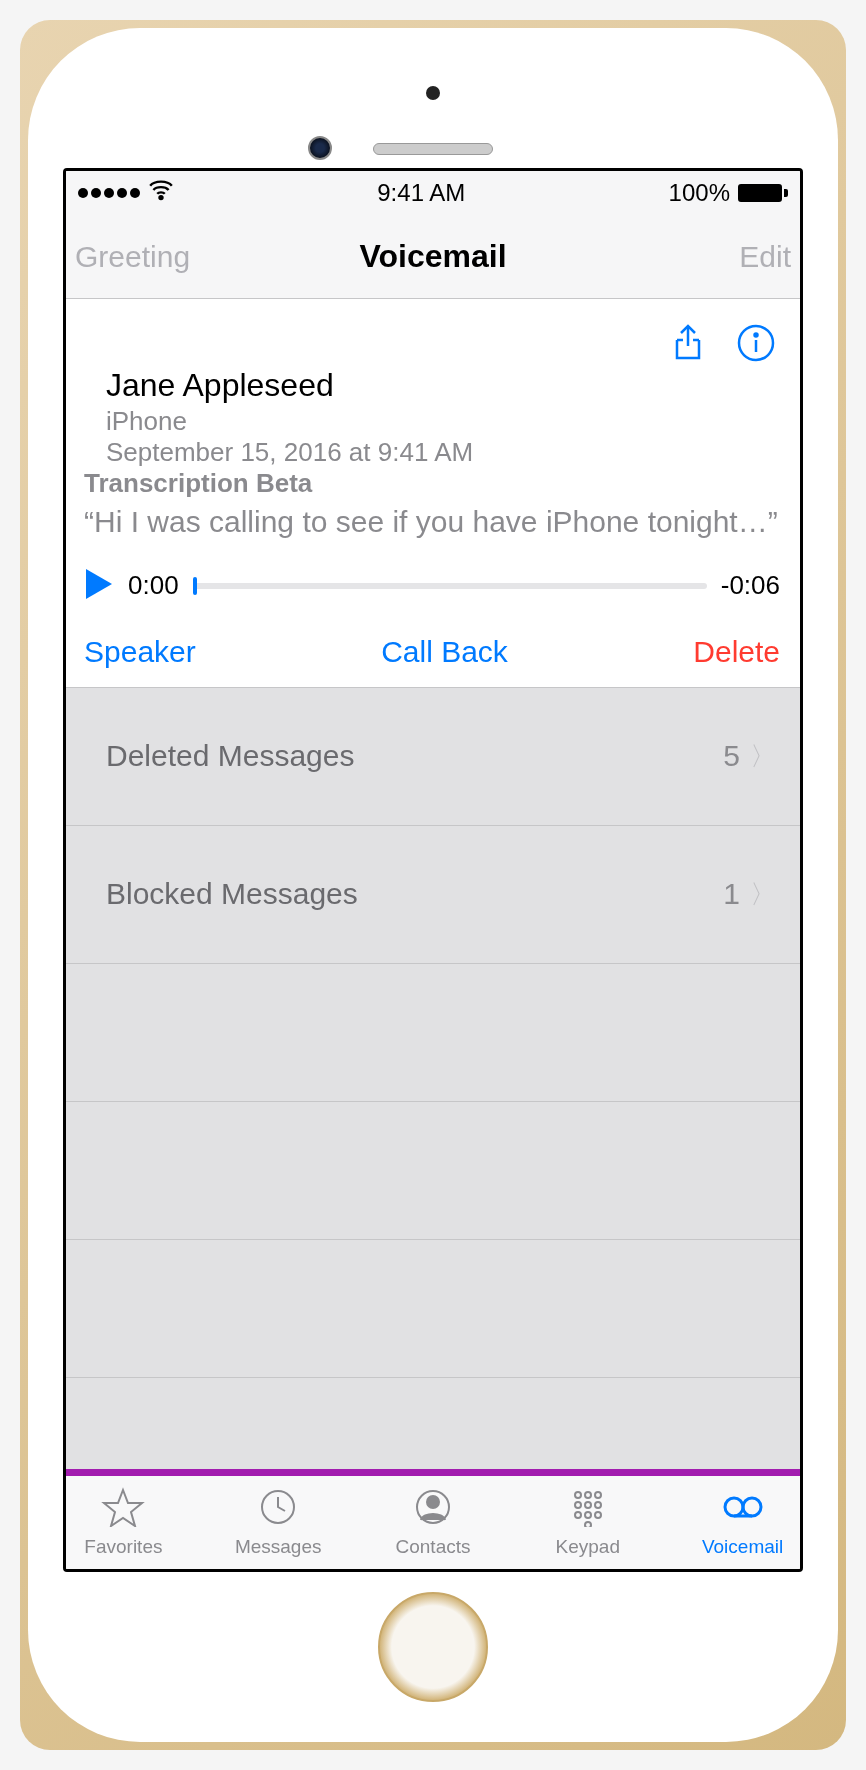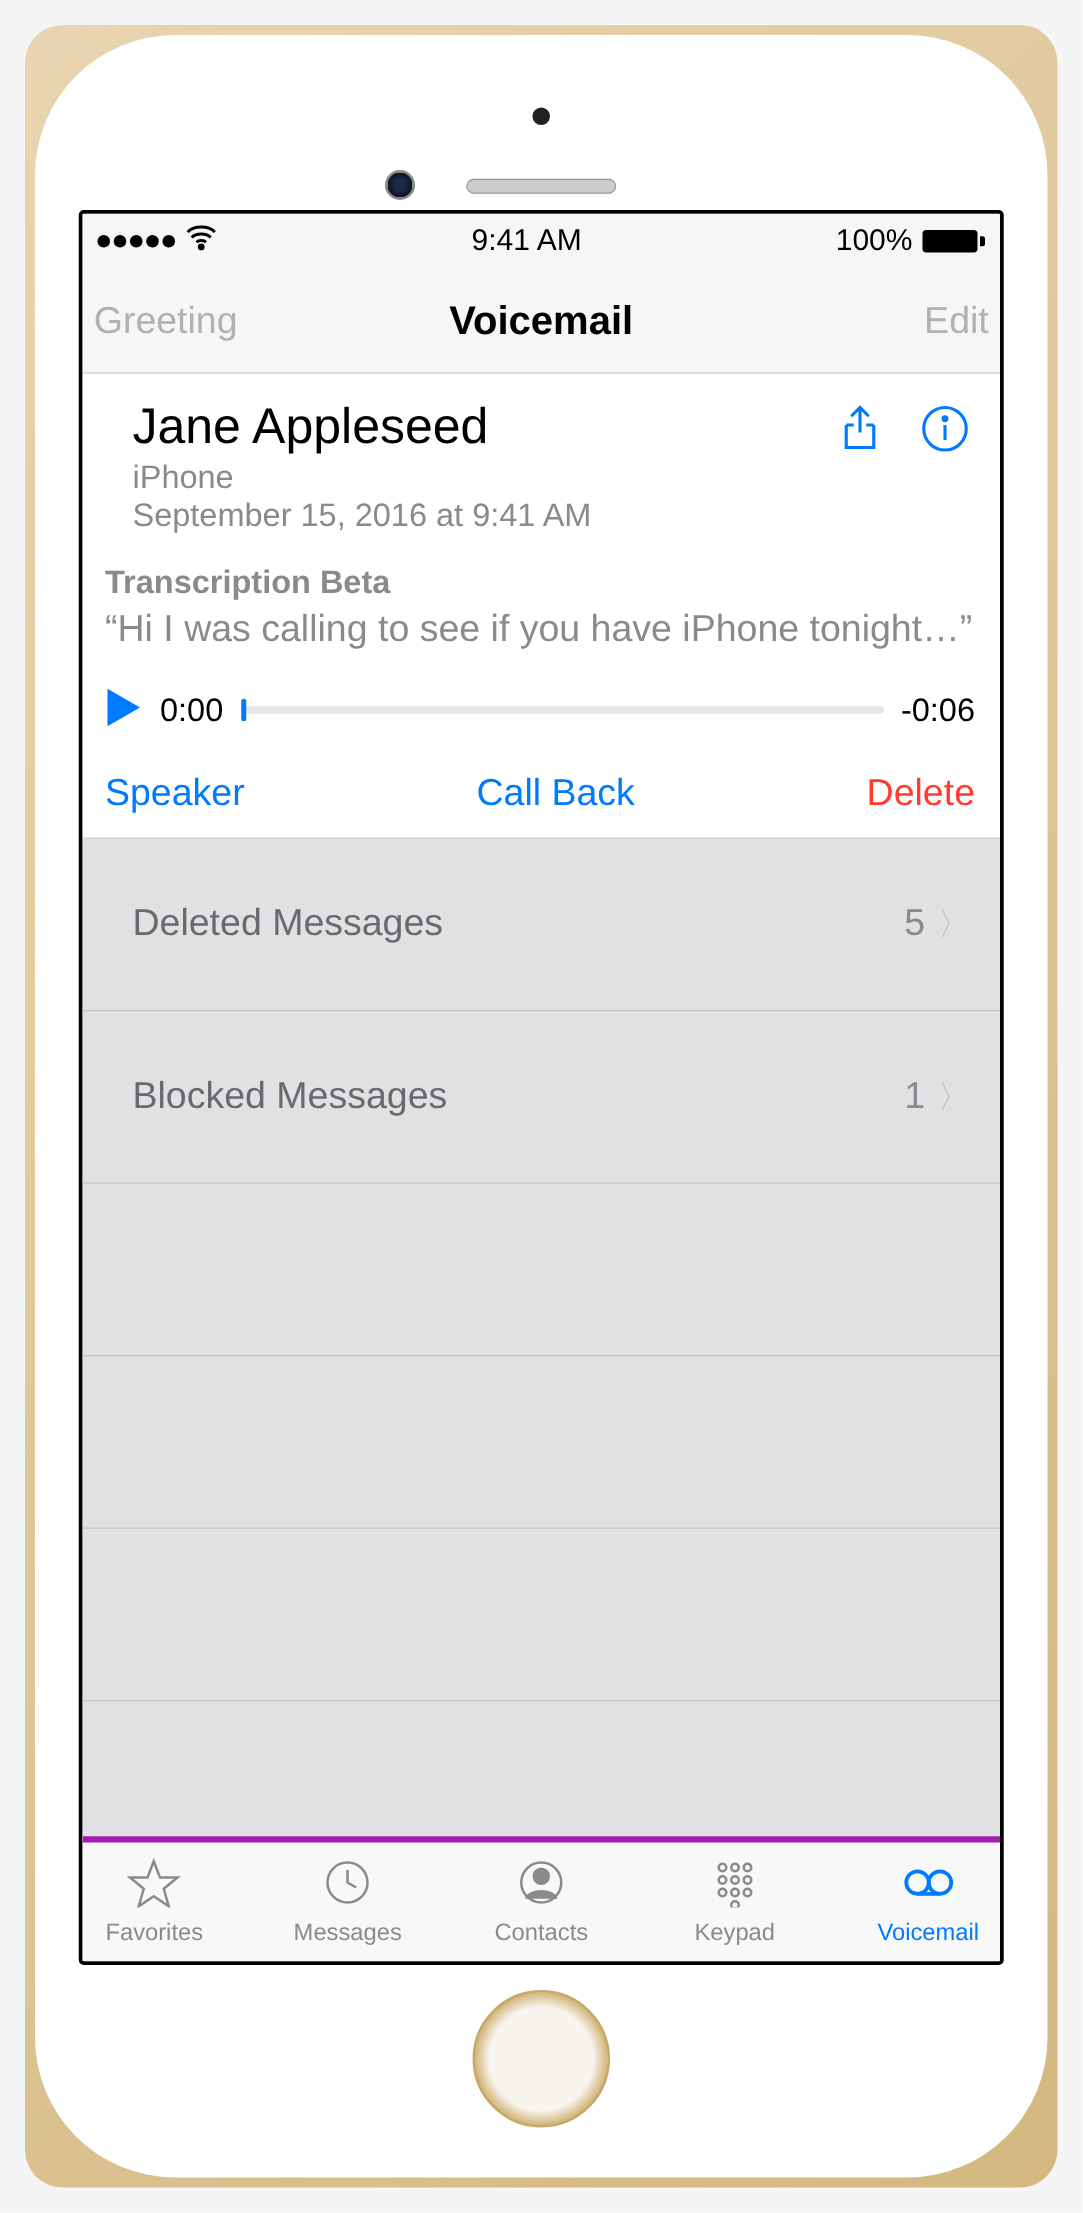--- a/index.html
+++ b/index.html
@@ -122,22 +122,23 @@
     background: #fff;
     padding: 20px 20px 18px 40px;
     border-bottom: 1px solid #c6c6c8;
   }
   .vm-header {
     display: flex;
     justify-content: space-between;
     align-items: flex-start;
   }
   .vm-meta .name {
-    font-size: 40px;
+    font-size: 32px;
     color: #000;
+    margin-top: 48px;
   }
   .vm-meta .src {
     font-size: 26px;
     color: #8a8a8e;
     margin-top: 2px;
   }
   .vm-meta .date {
     font-size: 26px;
     color: #8a8a8e;
     margin-top: 0px;
@@ -145,21 +146,20 @@
   .vm-actions {
     display: flex;
     gap: 28px;
     align-items: center;
     padding-right: 4px;
     padding-top: 4px;
   }
   .share-icon svg, .info-icon svg { width: 40px; height: 40px; }
 
   .transcript-label {
-    margin-top: 22px;
     margin-left: -22px;
     font-size: 26px;
     color: #8a8a8e;
     font-weight: 600;
   }
   .transcript-text {
     margin-left: -22px;
     font-size: 30px;
     color: #8a8a8e;
     line-height: 1.25;
@@ -221,21 +221,21 @@
   }
   .list-row.empty { }
   .list-row .label { color: #6a6a6e; }
   .list-row .right { display: flex; align-items: center; gap: 10px; color: #8a8a8e; }
   .chev { color: #c0c0c4; font-size: 26px; }
 
   
   .tabbar {
     height: 100px;
     background: #f8f8f9;
-    border-top: 5px solid #a21caf;
+    border-top: 7px solid #a21caf;
     display: flex;
     gap: 40px;
   }
   .tab {
     flex: 1;
     display: flex;
     flex-direction: column;
     align-items: center;
     justify-content: center;
     gap: 4px;

